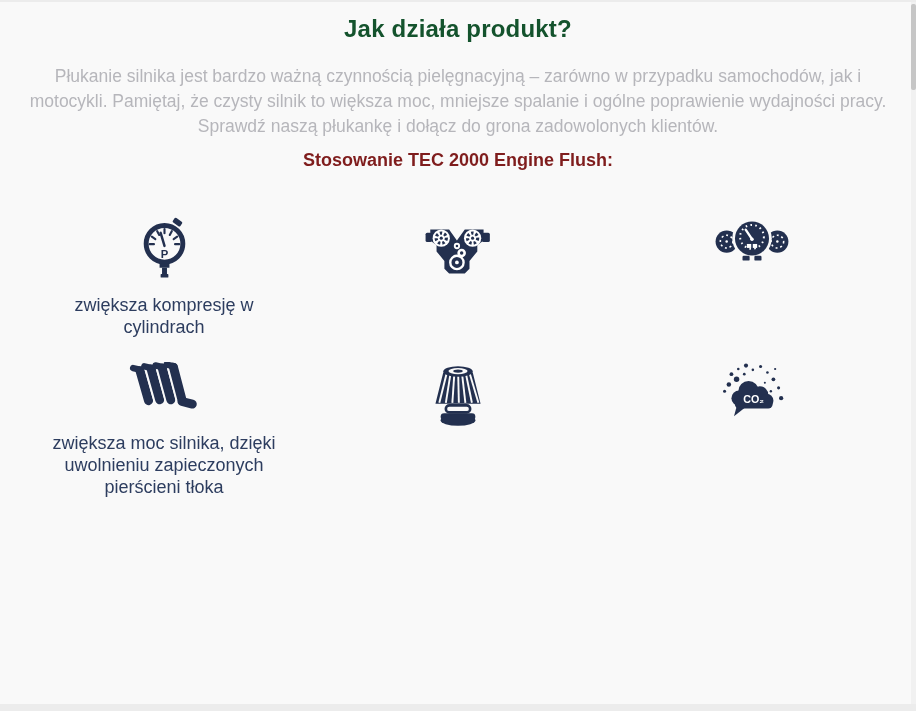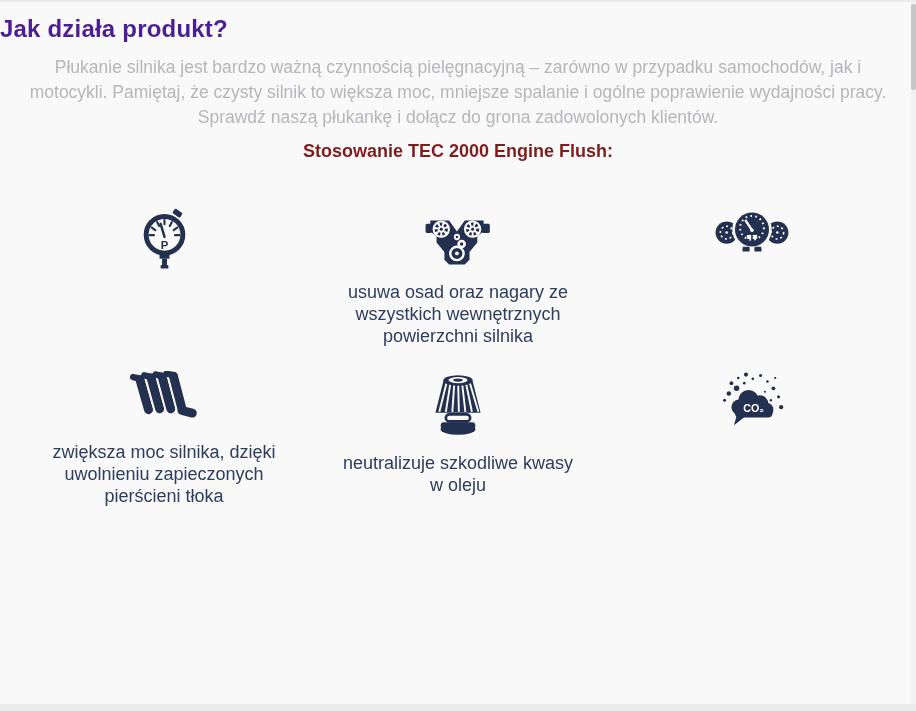--- a/index.html
+++ b/index.html
@@ -4,26 +4,26 @@
 <style>
   html,body{margin:0;padding:0;}
   body{
     width:916px;height:711px;position:relative;overflow:hidden;
     background:#f9f9f9;
     font-family:"Liberation Sans", sans-serif;
     border-top:2px solid #ececec;
     box-sizing:border-box;
   }
   .page-title{
-    margin:13px 0 9px;text-align:left;
+    margin:13px 0 9px;text-align:center;
     font-size:24px;font-weight:bold;letter-spacing:.2px;
-    color:#4c1d95;
+    color:#14532d;
   }
   .intro{
-    margin:12px auto 0;width:900px;text-align:center;
+    margin:21px auto 0;width:900px;text-align:center;
     font-size:17.5px;line-height:25px;color:#b6b6bb;
     white-space:pre-line;
   }
   .subtitle{
     margin:11px auto 0;text-align:center;
     font-size:18px;font-weight:bold;color:#7f1d1d;
   }
   .features{
     width:890px;margin:46px auto 0;
     display:flex;flex-wrap:wrap;justify-content:center;
@@ -79,20 +79,22 @@
           <path d="M19,38.5 h6"></path>
           <path d="M61,38.5 h-6"></path>
         </g>
         <path d="M40,41 L34.5,22.5" stroke="currentColor" stroke-width="3.5" stroke-linecap="round"></path>
         <text x="40" y="58" font-size="16" font-weight="bold" text-anchor="middle" fill="currentColor">P</text>
         <rect x="33" y="66" width="14" height="6" fill="currentColor"></rect>
         <rect x="36.5" y="72" width="7" height="10" fill="currentColor"></rect>
         <rect x="34.5" y="81" width="11" height="5" rx="1" fill="currentColor"></rect>
       </svg>
     </div>
+    <span class="feature-label">zwiększa kompresję w
+cylindrach</span>
   </div>
 
   <div class="feature">
     <div class="icon-wrap">
       <svg class="icon" viewBox="0 0 88 74" height="58" width="69">
         <rect x="2" y="20" width="8" height="12" rx="2" fill="currentColor"></rect>
         <rect x="74" y="20" width="10" height="12" rx="2" fill="currentColor"></rect>
         <path fill="currentColor" d="M8,16 h24 l10,14 l10,-14 h24 v14 l-8,6 v8 l-10,12 v10 l-6,6 h-20 l-6,-6 v-10 l-10,-12 v-8 l-8,-6 z"></path>
         <circle cx="22" cy="27" r="11" fill="#ffffff"></circle>
         <circle cx="22" cy="27" r="6.5" fill="none" stroke="currentColor" stroke-width="4" stroke-dasharray="3 2.6"></circle>
@@ -101,23 +103,20 @@
         <circle cx="62" cy="27" r="6.5" fill="none" stroke="currentColor" stroke-width="4" stroke-dasharray="3 2.6"></circle>
         <circle cx="62" cy="27" r="2" fill="currentColor"></circle>
         <circle cx="42" cy="37" r="4" fill="#ffffff"></circle>
         <circle cx="42" cy="37" r="1.6" fill="currentColor"></circle>
         <circle cx="48" cy="46" r="5.5" fill="#ffffff"></circle>
         <circle cx="48" cy="46" r="2.2" fill="currentColor"></circle>
         <circle cx="42" cy="58" r="8.5" fill="none" stroke="#ffffff" stroke-width="3"></circle>
         <circle cx="42" cy="58" r="2.4" fill="#ffffff"></circle>
       </svg>
     </div>
-    <span class="feature-label">usuwa osad oraz nagary ze
-wszystkich wewnętrznych
-powierzchni silnika</span>
   </div>
 
   <div class="feature">
     <div class="icon-wrap">
       <svg class="icon" viewBox="0 0 96 58" height="46" width="76">
         <circle cx="16" cy="31" r="14" fill="currentColor"></circle>
         <circle cx="16" cy="31" r="8" fill="none" stroke="#ffffff" stroke-width="2" stroke-dasharray="2.5 3.5"></circle>
         <circle cx="16" cy="31" r="1.6" fill="#ffffff"></circle>
         <circle cx="80" cy="31" r="14" fill="currentColor"></circle>
         <circle cx="80" cy="31" r="8" fill="none" stroke="#ffffff" stroke-width="2" stroke-dasharray="2.5 3.5"></circle>
@@ -176,22 +175,20 @@
           <path d="M51.4,13 L61.5,47"></path>
         </g>
         <ellipse cx="38" cy="11" rx="17" ry="6" fill="currentColor"></ellipse>
         <ellipse cx="38" cy="10.5" rx="11" ry="3.5" fill="#f9f9f9"></ellipse>
         <ellipse cx="38" cy="10.5" rx="5.5" ry="1.8" fill="currentColor"></ellipse>
         <rect x="24" y="50" width="28" height="8" rx="4" fill="#f9f9f9" stroke="currentColor" stroke-width="3"></rect>
         <rect x="18" y="59" width="40" height="8" rx="4" fill="currentColor"></rect>
         <ellipse cx="38" cy="67" rx="20" ry="6.5" fill="currentColor"></ellipse>
       </svg>
     </div>
-    <span class="feature-label">neutralizuje szkodliwe kwasy
-w oleju</span>
   </div>
 
   <div class="feature">
     <div class="icon-wrap">
       <svg class="icon" viewBox="0 0 84 72" height="62" width="72">
         <g fill="currentColor">
           <circle cx="18" cy="14" r="2.2"></circle>
             <circle cx="26" cy="8" r="1.5"></circle>
           <circle cx="35" cy="4" r="2.4"></circle>
             <circle cx="24" cy="20" r="3.2"></circle>

